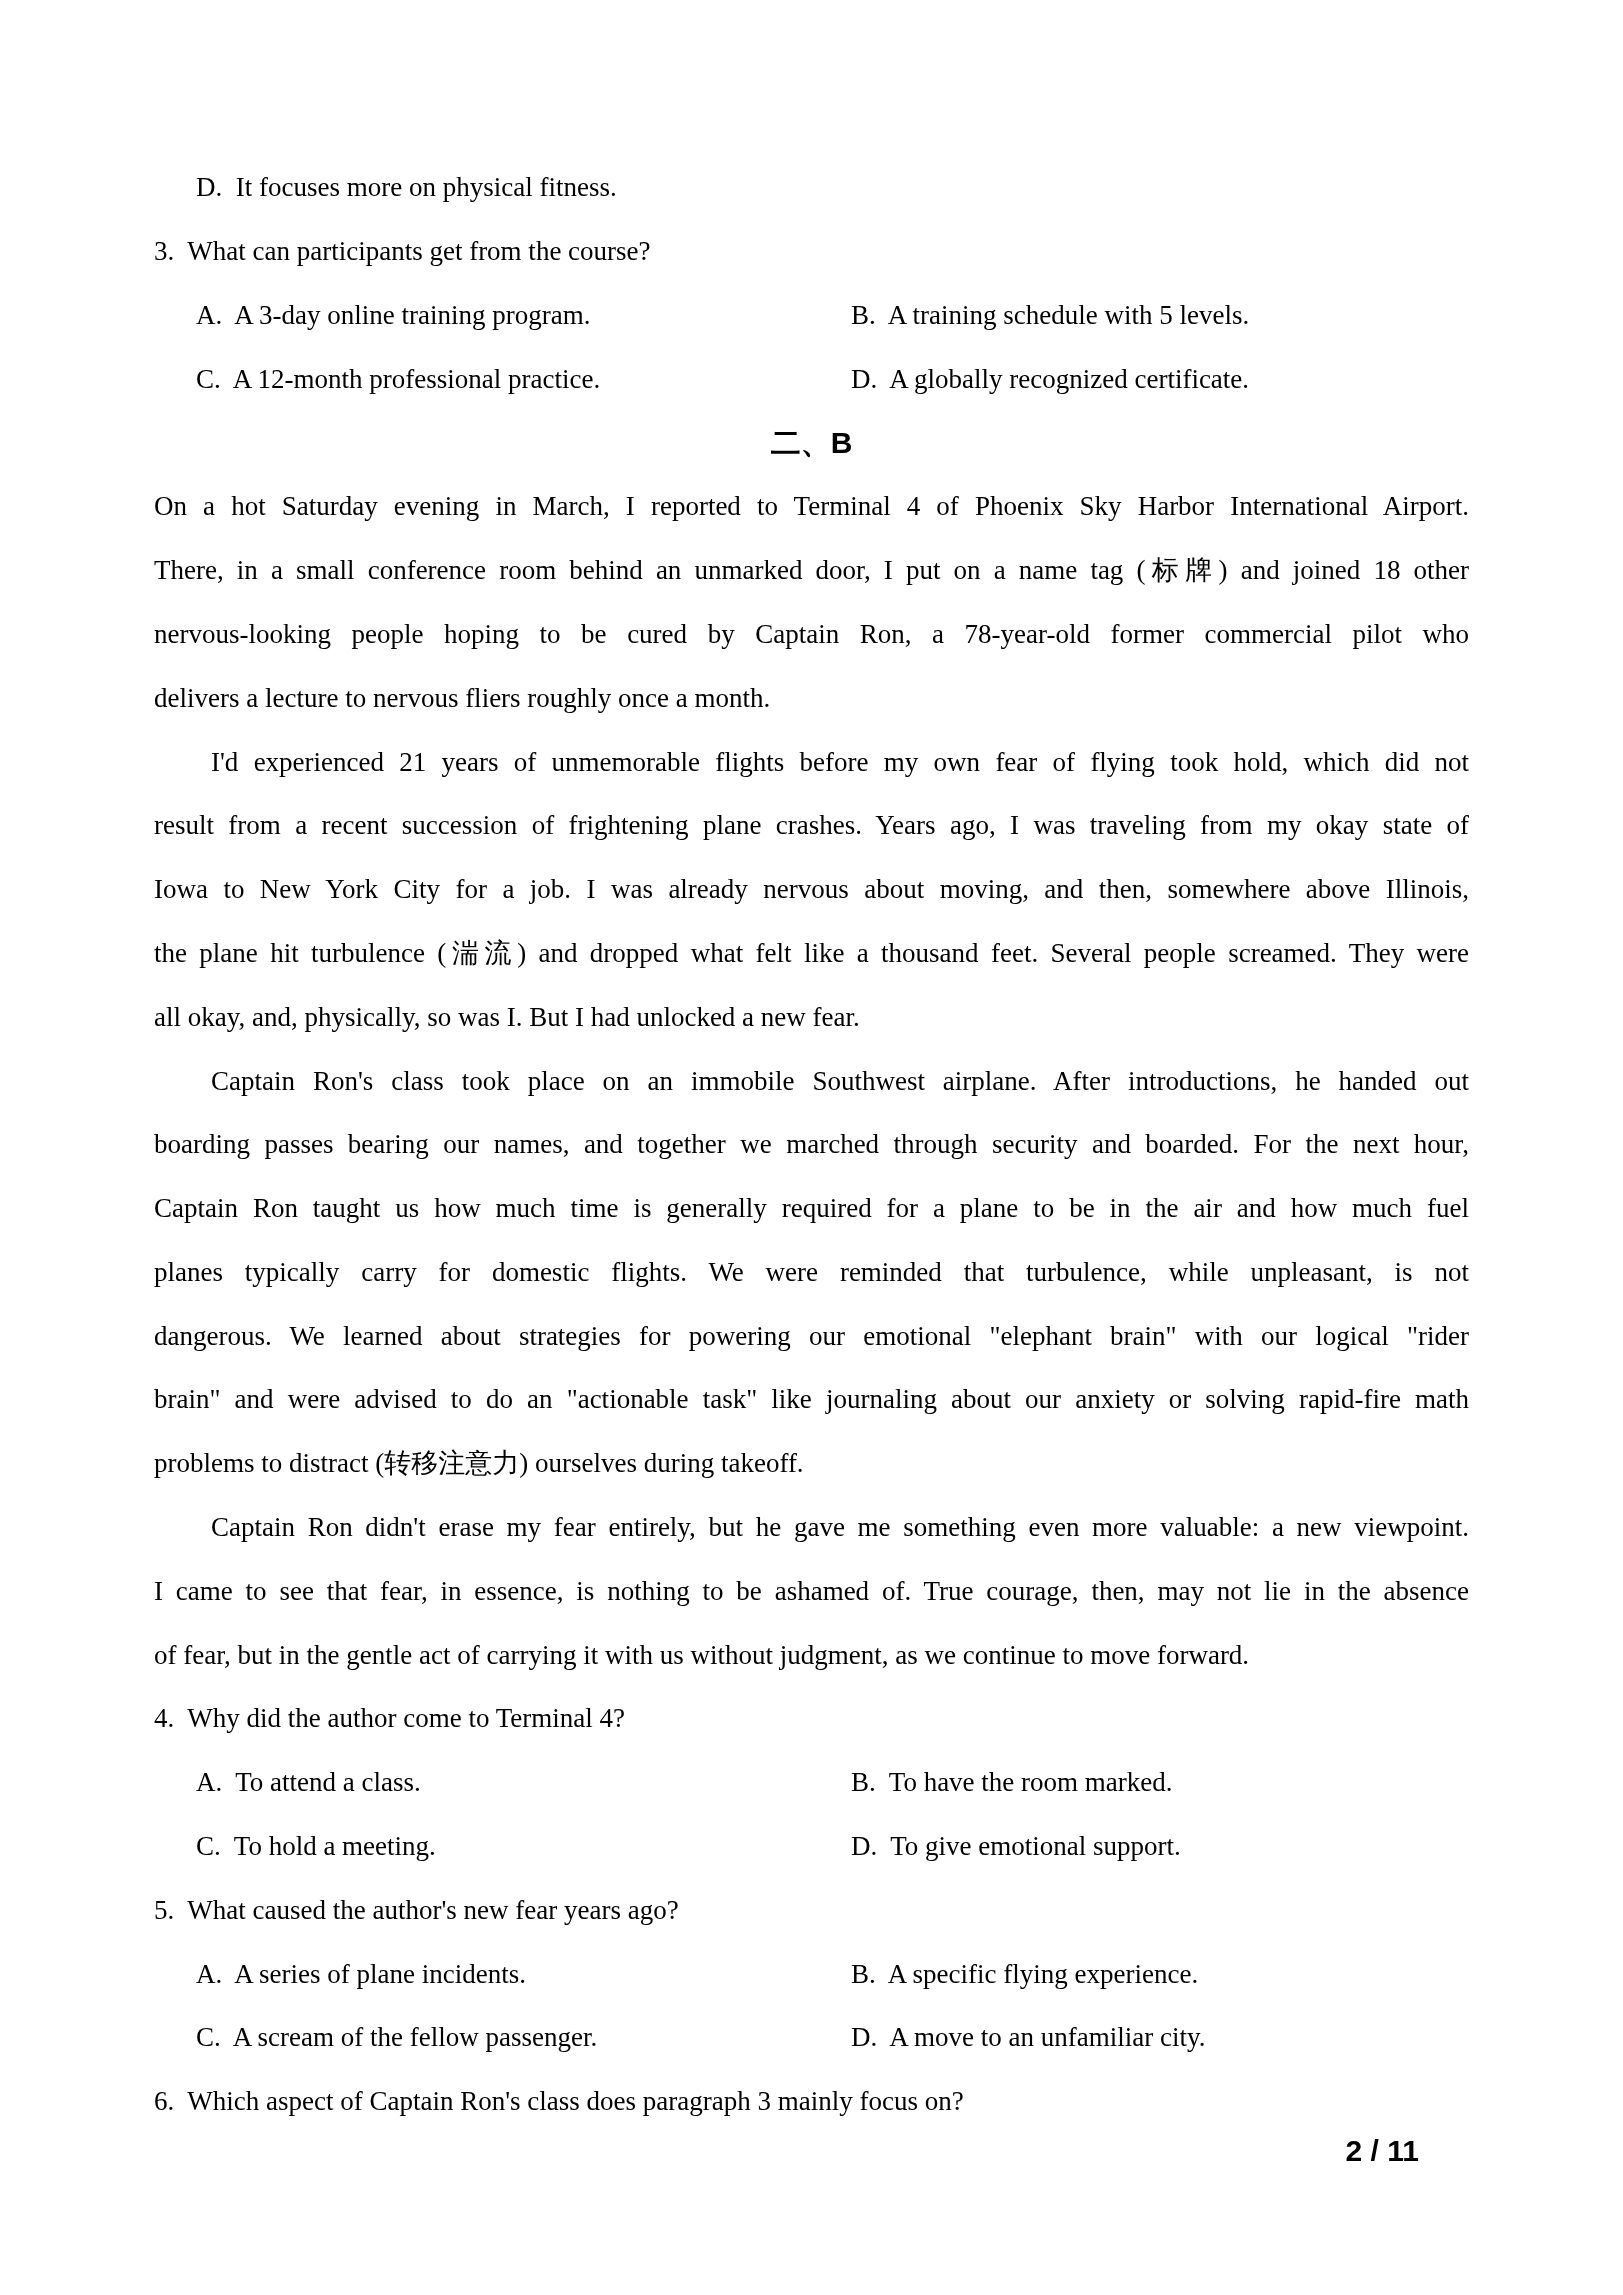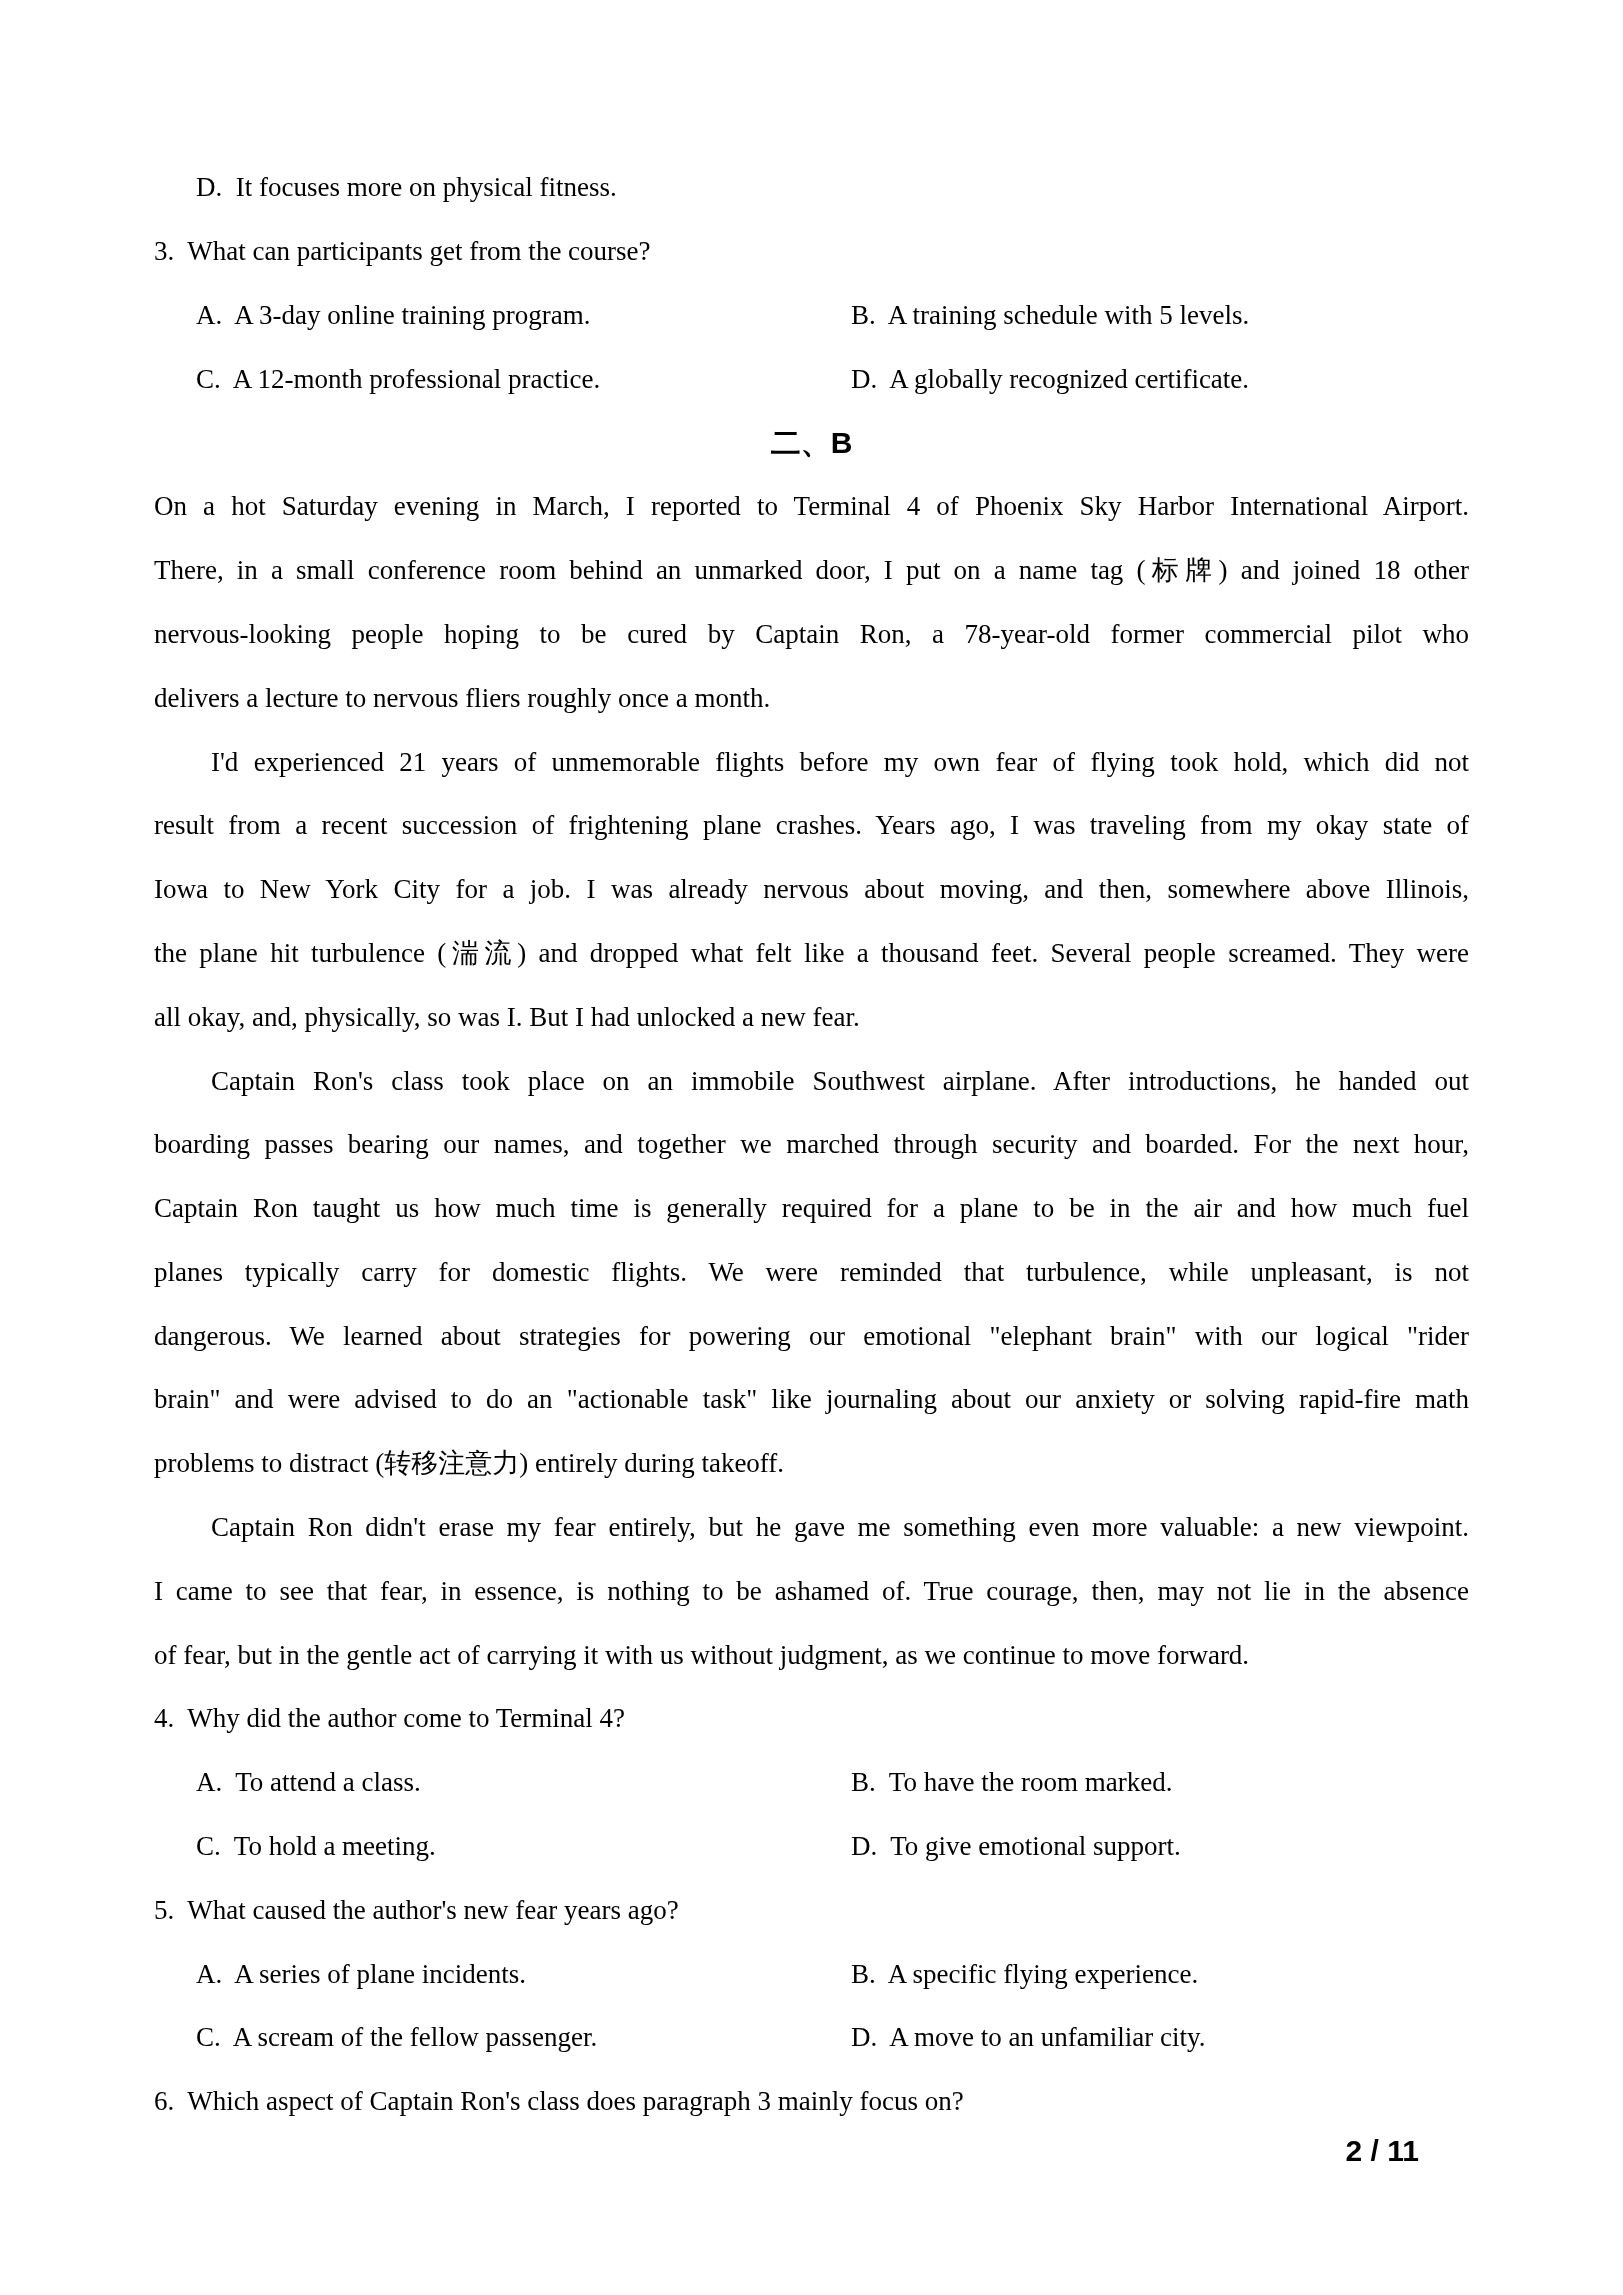--- a/index.html
+++ b/index.html
@@ -82,21 +82,21 @@
   <div class="ln jst" style="top:857px">Iowa to New York City for a job. I was already nervous about moving, and then, somewhere above Illinois,</div>
   <div class="ln jst" style="top:921px">the plane hit turbulence (湍流) and dropped what felt like a thousand feet. Several people screamed. They were</div>
   <div class="ln" style="top:985px">all okay, and, physically, so was I. But I had unlocked a new fear.</div>
 
   <div class="ln jst ind" style="top:1049px">Captain Ron's class took place on an immobile Southwest airplane. After introductions, he handed out</div>
   <div class="ln jst" style="top:1112px">boarding passes bearing our names, and together we marched through security and boarded. For the next hour,</div>
   <div class="ln jst" style="top:1176px">Captain Ron taught us how much time is generally required for a plane to be in the air and how much fuel</div>
   <div class="ln jst" style="top:1240px">planes typically carry for domestic flights. We were reminded that turbulence, while unpleasant, is not</div>
   <div class="ln jst" style="top:1304px">dangerous. We learned about strategies for powering our emotional "elephant brain" with our logical "rider</div>
   <div class="ln jst" style="top:1367px">brain" and were advised to do an "actionable task" like journaling about our anxiety or solving rapid-fire math</div>
-  <div class="ln" style="top:1431px">problems to distract (转移注意力) entirely during takeoff.</div>
+  <div class="ln" style="top:1431px">problems to distract (转移注意力) ourselves during takeoff.</div>
 
   <div class="ln jst ind" style="top:1495px">Captain Ron didn't erase my fear entirely, but he gave me something even more valuable: a new viewpoint.</div>
   <div class="ln jst" style="top:1559px">I came to see that fear, in essence, is nothing to be ashamed of. True courage, then, may not lie in the absence</div>
   <div class="ln" style="top:1623px">of fear, but in the gentle act of carrying it with us without judgment, as we continue to move forward.</div>
 
   <div class="ln" style="top:1686px">4.&nbsp; Why did the author come to Terminal 4?</div>
   <div class="ln" style="top:1750px">
     <span class="c1">A.&nbsp; To attend a class.</span>
     <span class="c2">B.&nbsp; To have the room marked.</span>
   </div>

